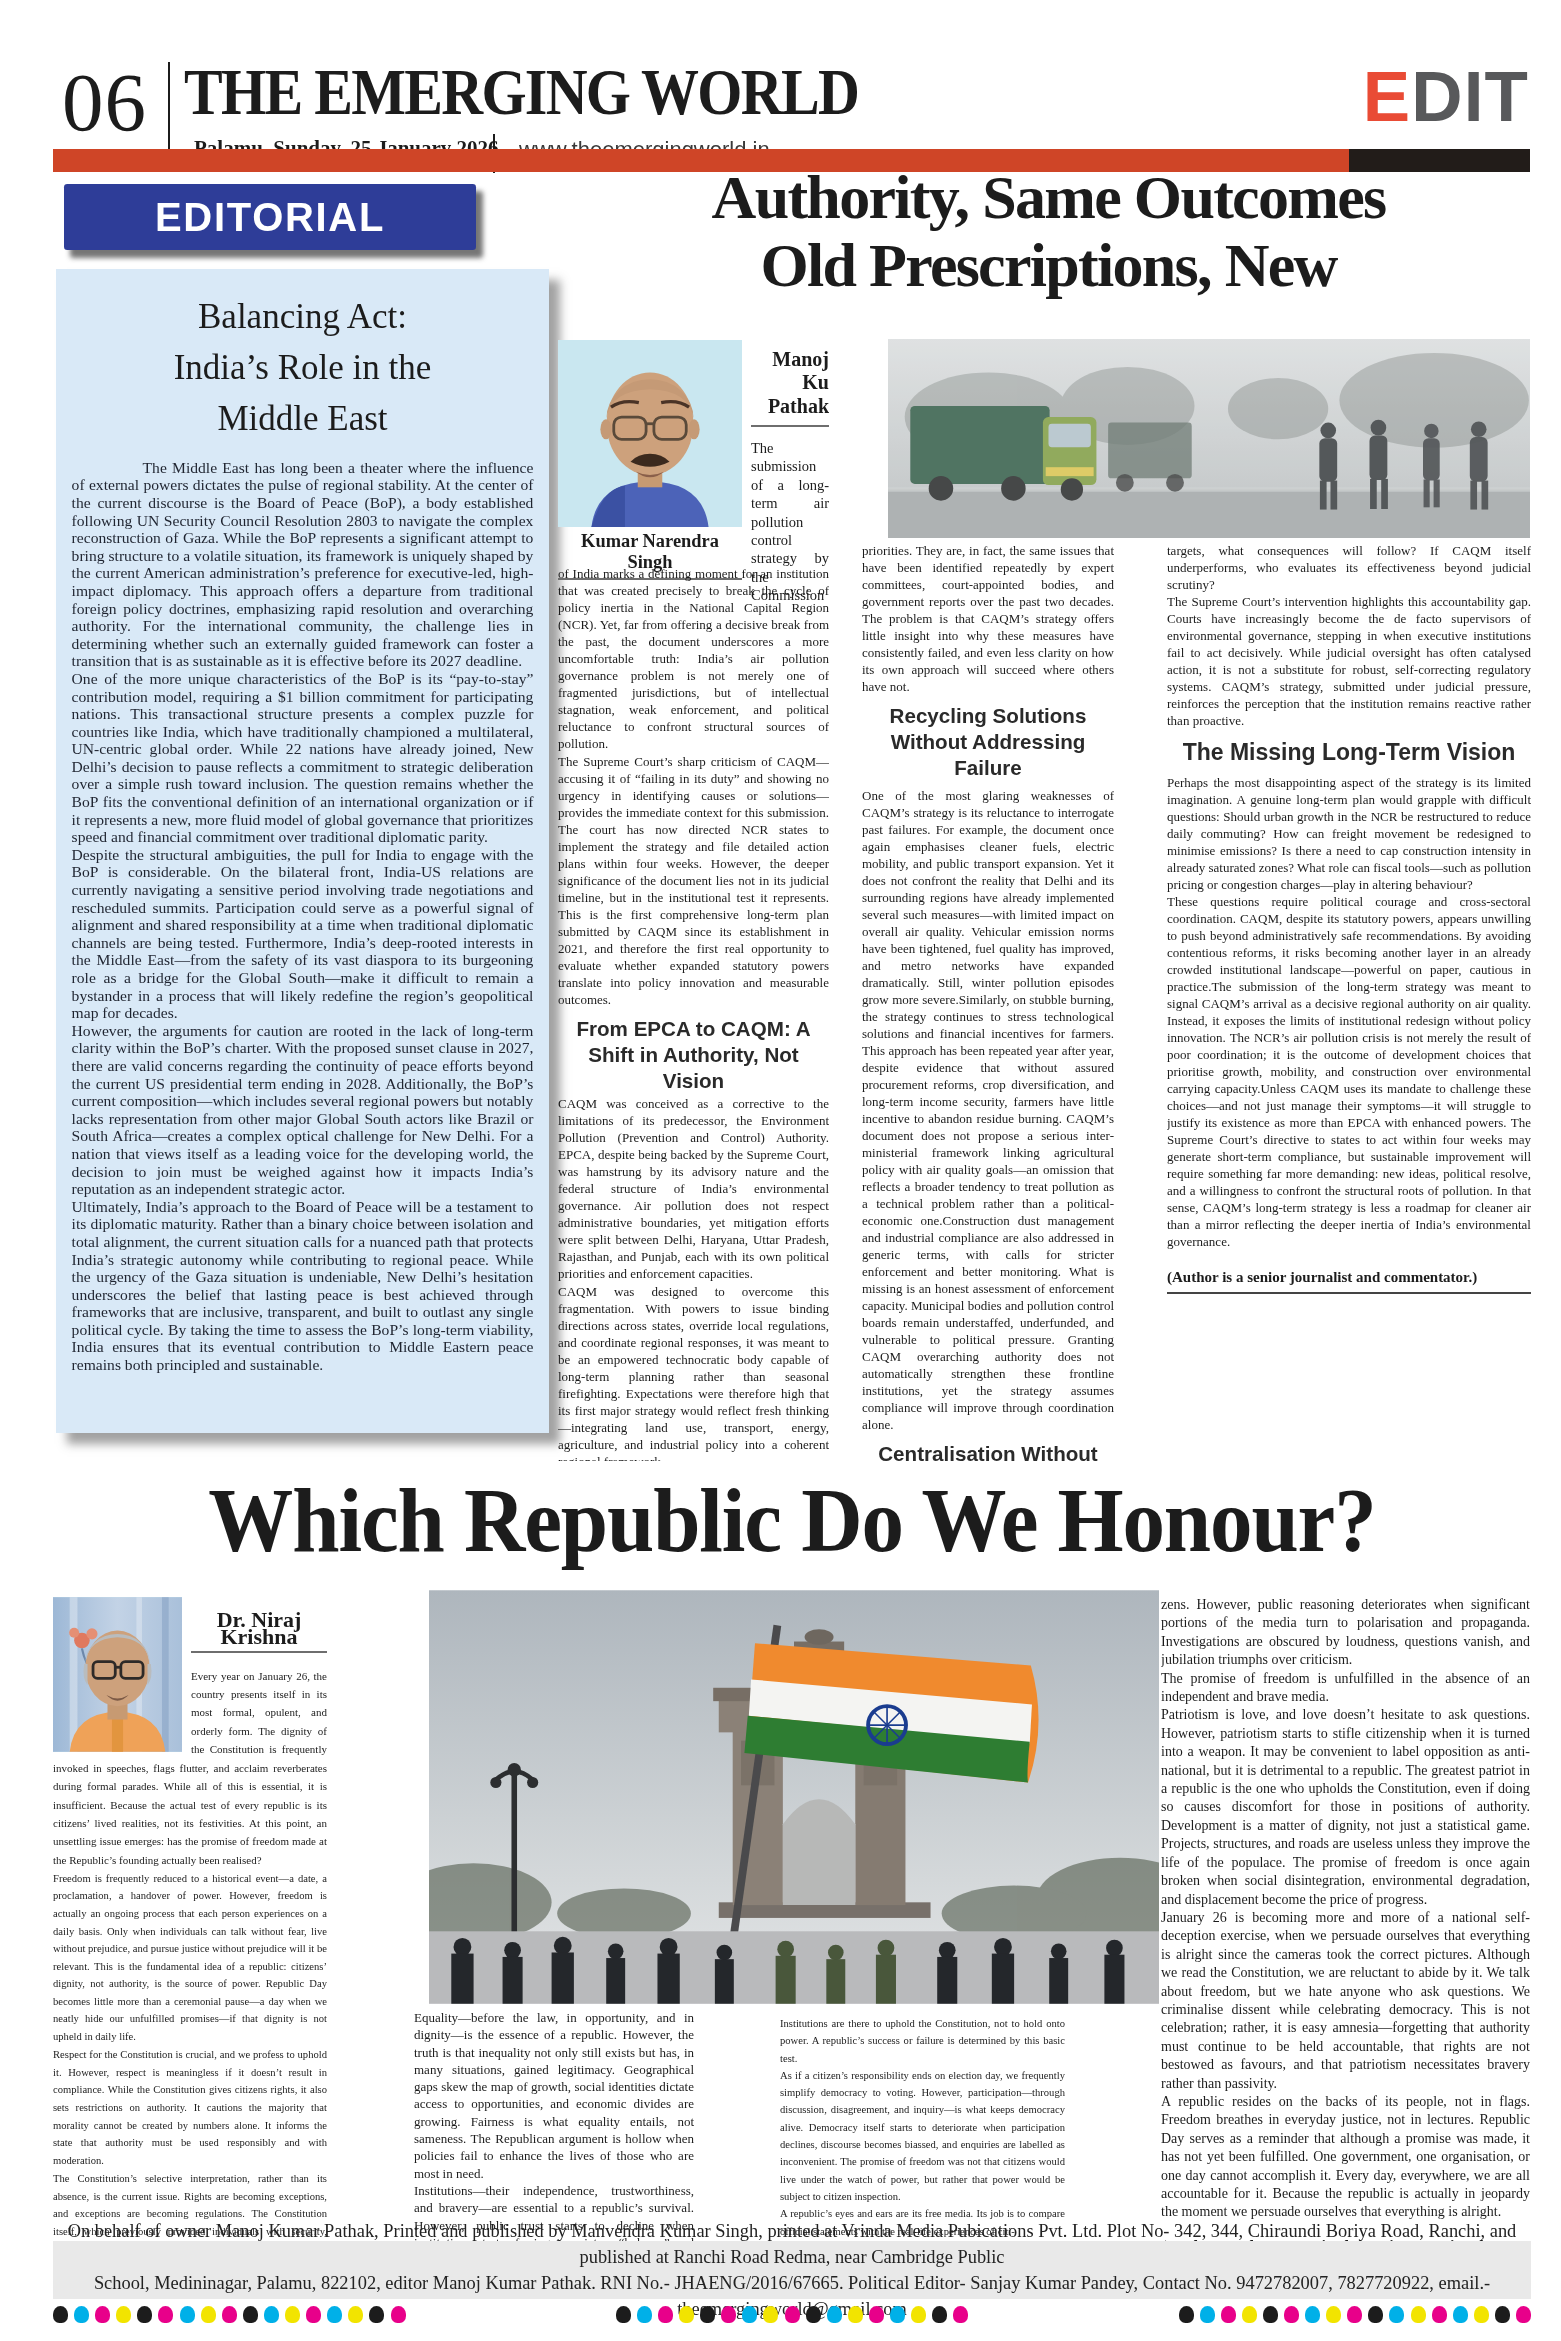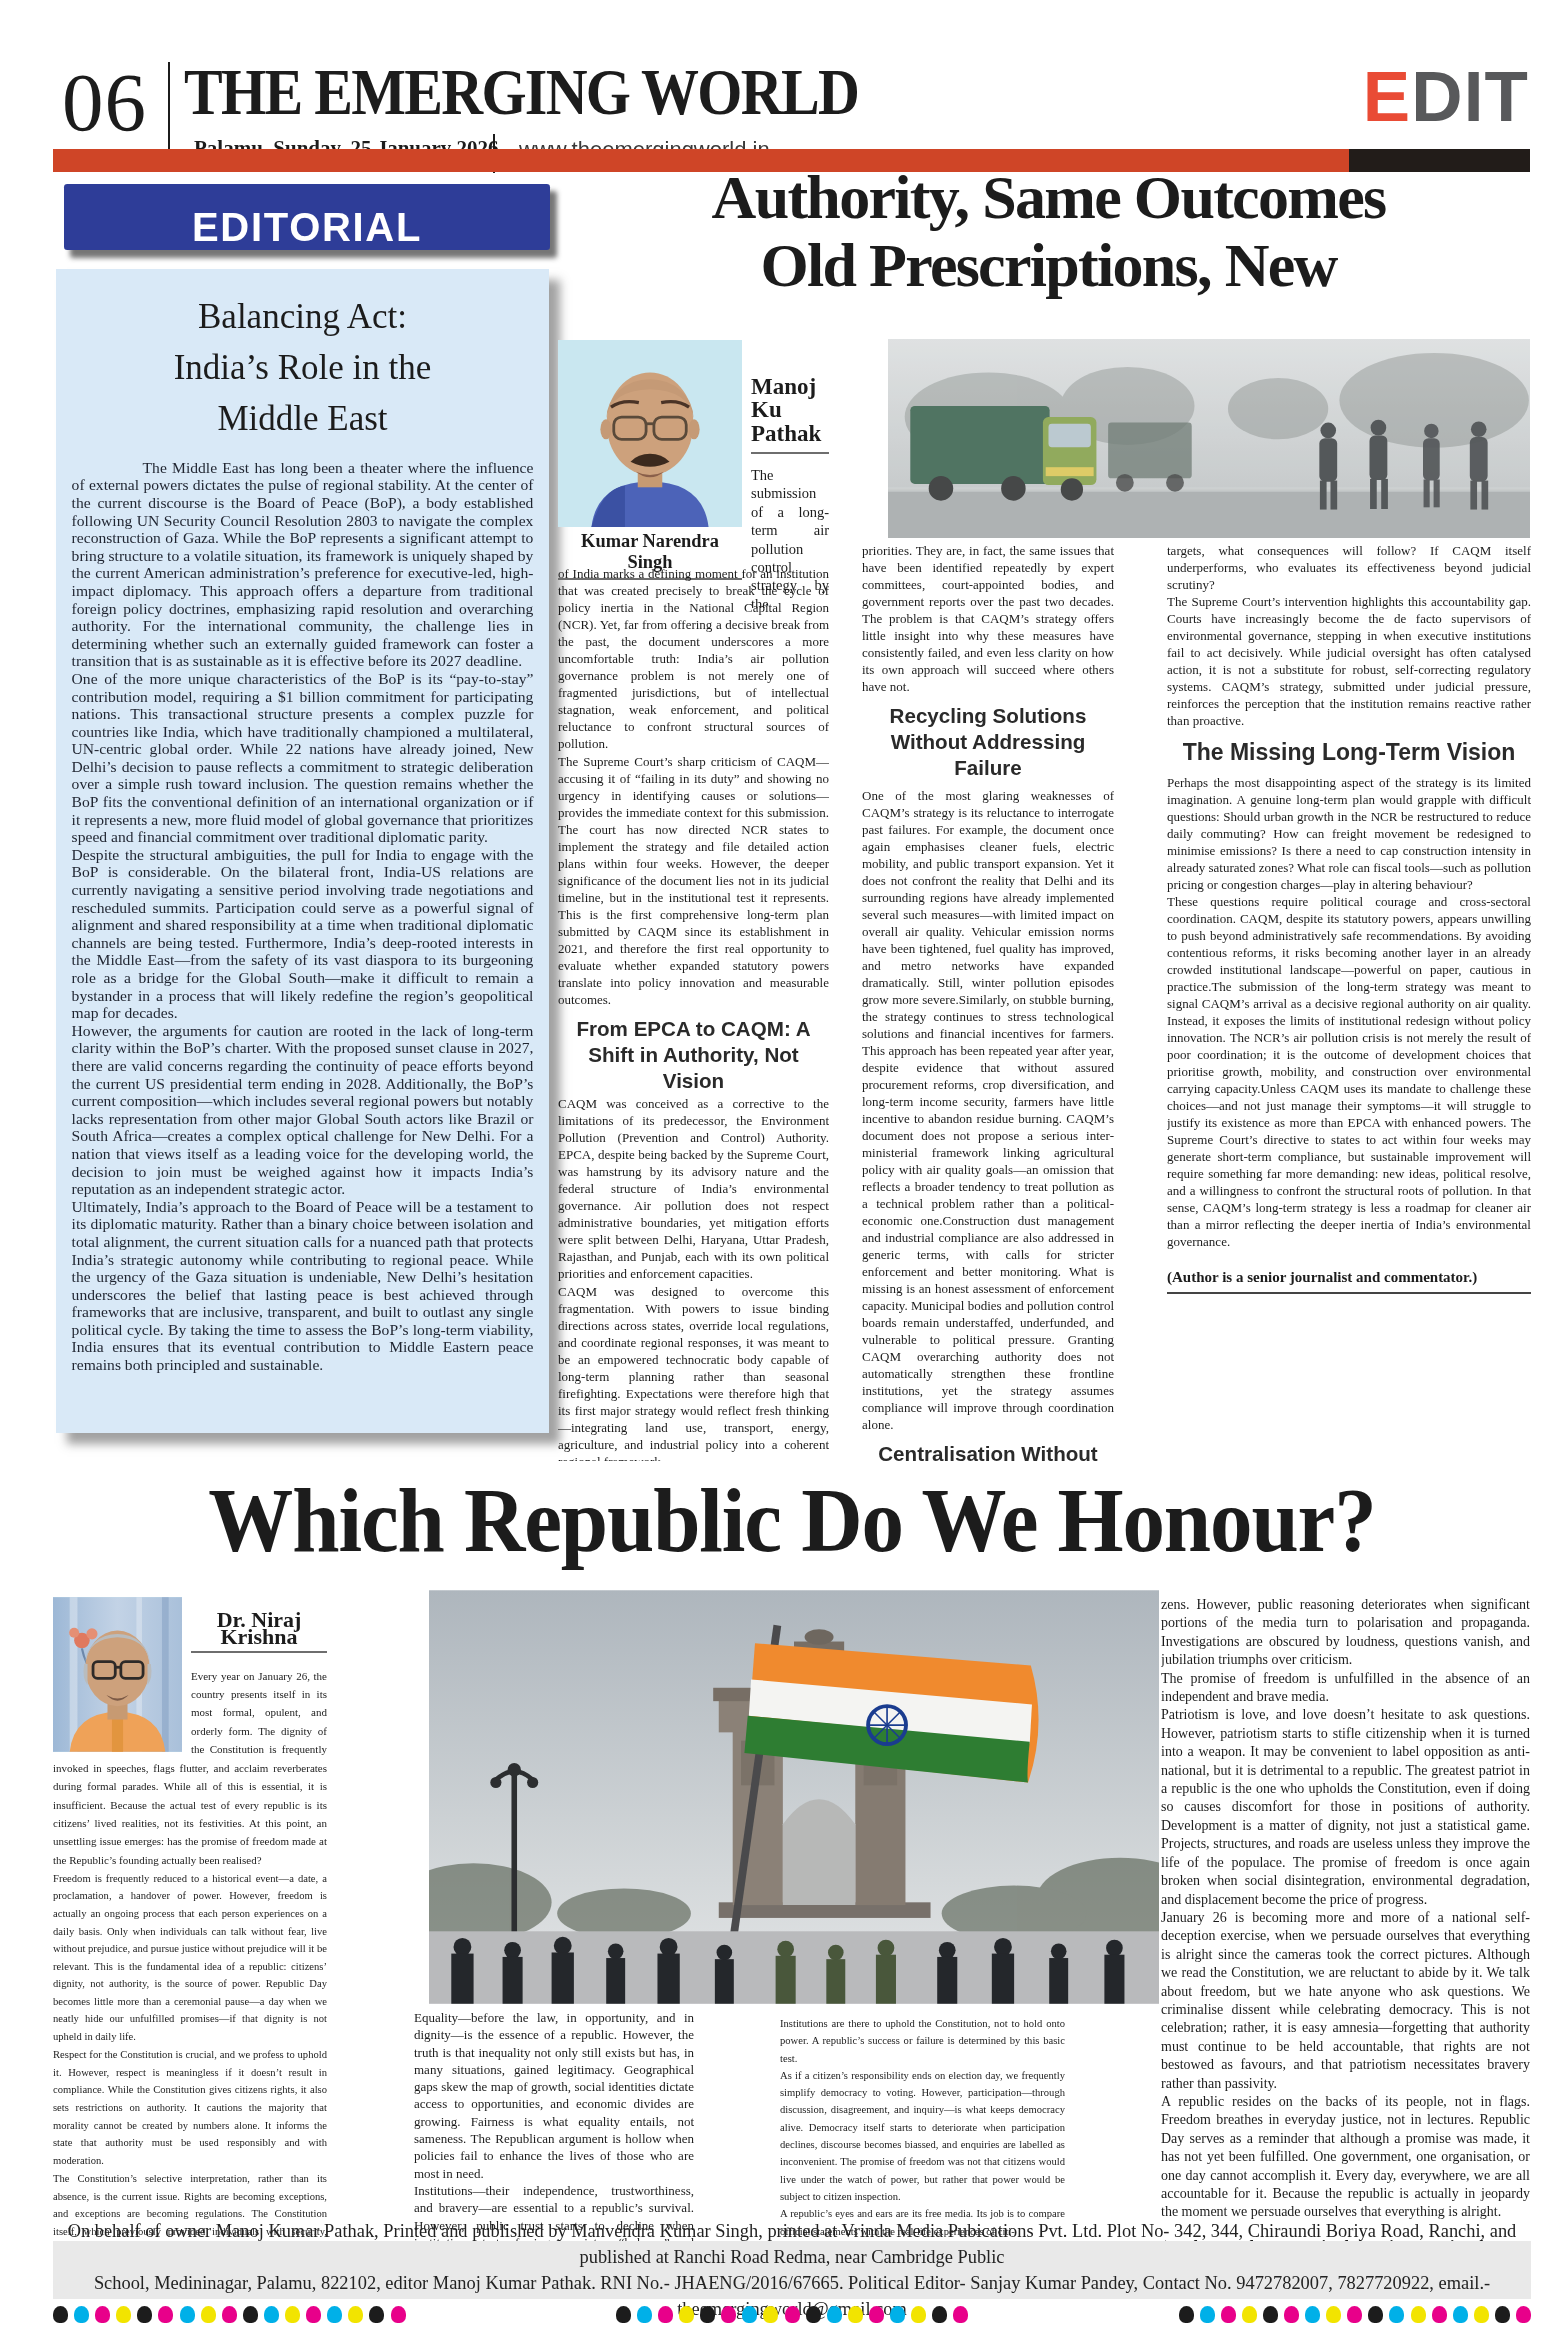--- a/index.html
+++ b/index.html
@@ -12,37 +12,37 @@
   .vline { width:1.7px; background:#1c1c1c; }
   .masthead { left:184px; top:55px; width:513px; text-align:center; font-weight:bold; font-size:58px; letter-spacing:-1.7px; transform:scaleY(1.12); transform-origin:top; white-space:nowrap; }
   .dateline { left:194px; top:136px; font-size:21px; font-weight:bold; }
   .website { left:519px; top:137px; font-family:"Liberation Sans","DejaVu Sans",sans-serif; font-size:22px; color:#3a3a3a; }
   .edit-label { right:32px; top:56px; font-family:"Liberation Sans","DejaVu Sans",sans-serif; font-weight:bold; font-size:71px; color:#58595b; letter-spacing:1.1px; }
   .edit-label .e { color:#e94b35; }
   .bar-red { left:53px; top:149px; width:1296px; height:23.4px; background:#cf4527; }
   .bar-black { left:1349px; top:149px; width:181px; height:23.4px; background:#221c19; }
 
   
-  .edit-box { left:64px; top:184px; width:486px; height:66px; background:#2e3d98; border-radius:3.3px; box-shadow:6.7px 7.8px 5.6px rgba(45,45,45,.65); display:flex; align-items:flex-end; justify-content:center; }
+  .edit-box { left:64px; top:184px; width:412px; height:66px; background:#2e3d98; border-radius:3.3px; box-shadow:6.7px 7.8px 5.6px rgba(45,45,45,.65); display:flex; align-items:center; justify-content:center; }
   .edit-box span { color:#ffffff; font-family:"Liberation Sans","DejaVu Sans",sans-serif; font-weight:bold; font-size:40px; letter-spacing:1.7px; }
   .edit-panel { left:56px; top:269px; width:493px; height:1164px; background:#d9e9f7; box-shadow:11px 11px 9px rgba(70,70,70,.5); padding:19px 15.6px; overflow:hidden; }
   .edit-title { text-align:center; font-size:35px; line-height:51px; font-weight:400; margin-top:3.3px; margin-bottom:14.5px; }
   .edit-body { text-align:justify; font-size:15.6px; line-height:17.6px; color:#1f2430; }
   .edit-body p:first-child { text-indent:71px; }
 
   
   .headline-1 { left:558px; top:163px; width:981px; text-align:center; font-weight:bold; font-size:62px; line-height:68px; letter-spacing:-1.7px; }
   .m-col { overflow:hidden; }
   .m-col p, .b-col p { text-align:justify; }
   .col1 { left:558px; top:340px; width:271px; height:1121px; }
   .photo-frame { background:#c9e7f0; }
   .p1-photo { left:0; top:0; width:184px; height:187px; }
   .p1-caption { left:0; top:191px; width:184px; text-align:center; font-weight:bold; font-size:18.4px; padding-bottom:4.5px; border-bottom:2.2px solid #6e6e6e; }
   .p1-side { left:193px; top:7.8px; width:78px; height:260px; overflow:hidden; }
-  .byline1 { text-align:left; font-weight:bold; font-size:23px; line-height:23.4px; padding-bottom:6.7px; border-bottom:2.2px solid #6e6e6e; margin-bottom:12.3px;margin-top:27px; }
+  .byline1 { text-align:right; font-weight:bold; font-size:20px; line-height:23.4px; padding-bottom:6.7px; border-bottom:2.2px solid #6e6e6e; margin-bottom:12.3px; }
   .side-lead { text-align:justify; font-size:14.5px; line-height:18.4px; }
   .col1-flow { left:0; top:225px; width:271px; height:896px; overflow:hidden; }
   .col1-flow p, .col1-flow h3 { margin-bottom:1.1px; }
   .mbody p { font-size:13px; line-height:17px; }
   .col2 { left:862px; top:542px; width:252px; height:920px; }
   .col3 { left:1167px; top:542px; width:364px; height:923px; }
   .subhead { font-family:"Liberation Sans","DejaVu Sans",sans-serif; font-weight:bold; font-size:20.6px; line-height:26px; text-align:center; color:#2a2a2a; margin:7.8px 0 6.7px 0; }
   .subhead.one-line { font-size:23px; margin:10px 0 9px 0; }
   .author-note { font-weight:bold; font-size:15px; line-height:20px; text-align:justify; border-bottom:2.2px solid #444; padding-bottom:5.6px; margin-top:16.7px; }
   .photo-smog { left:888px; top:339px; width:642px; height:199px; }

